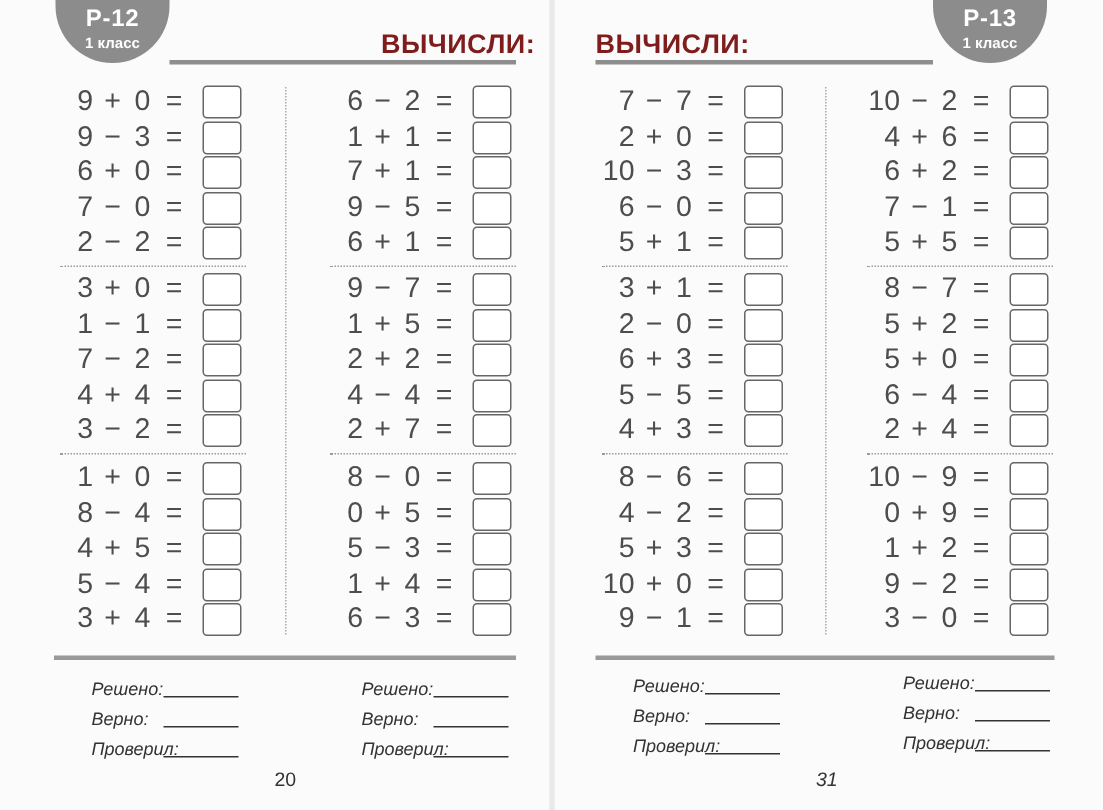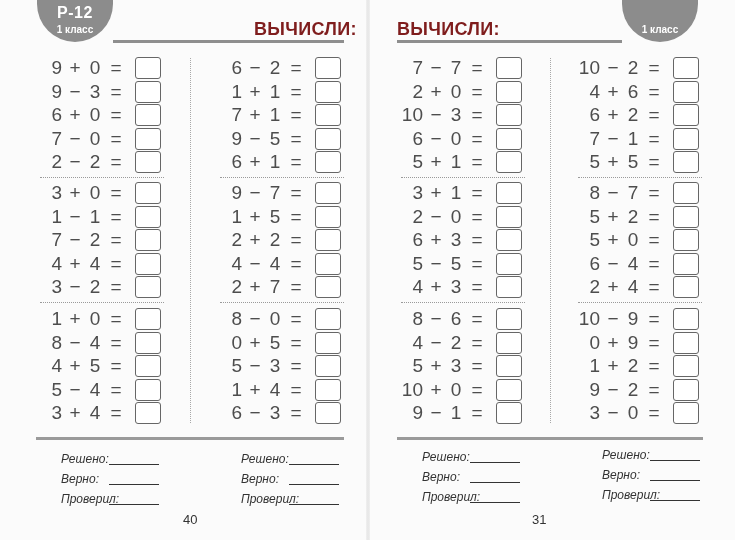--- a/index.html
+++ b/index.html
@@ -294,27 +294,28 @@
       </div>
     <div class="row" style="top:20px;">
         <span class="lbl">Верно:</span>
         <span class="blank"></span>
       </div>
     <div class="row" style="top:40px;">
         <span class="lbl">Проверил:</span>
         <span class="blank"></span>
       </div>
   </div>
-  <div class="pnum" style="left:183px;">40</div>
+  <div class="pnum" style="left:183px;">20</div>
 </div>
 
 <div class="gutter"></div>
 
 <div class="page right">
   <div class="badge" style="left:254px;">
+    <div class="code">Р-13</div>
     <div class="grade">1 класс</div>
   </div>
   <div class="title" style="left:29px;">ВЫЧИСЛИ:</div>
   <div class="header-line" style="left:29px; width:225px;"></div>
 
   <div class="col" style="left:33px; top:0;">
       <div class="eq" style="top: 57px;">
         <span class="a">7</span>
         <span class="op">−</span>
         <span class="b">7</span>
@@ -556,14 +557,14 @@
       </div>
     <div class="row" style="top:20px;">
         <span class="lbl">Верно:</span>
         <span class="blank"></span>
       </div>
     <div class="row" style="top:40px;">
         <span class="lbl">Проверил:</span>
         <span class="blank"></span>
       </div>
   </div>
-  <div class="pnum" style="left:164px;">31</div>
+  <div class="pnum" style="left:176px;font-style:italic;">31</div>
 </div>
 
 </body></html>

